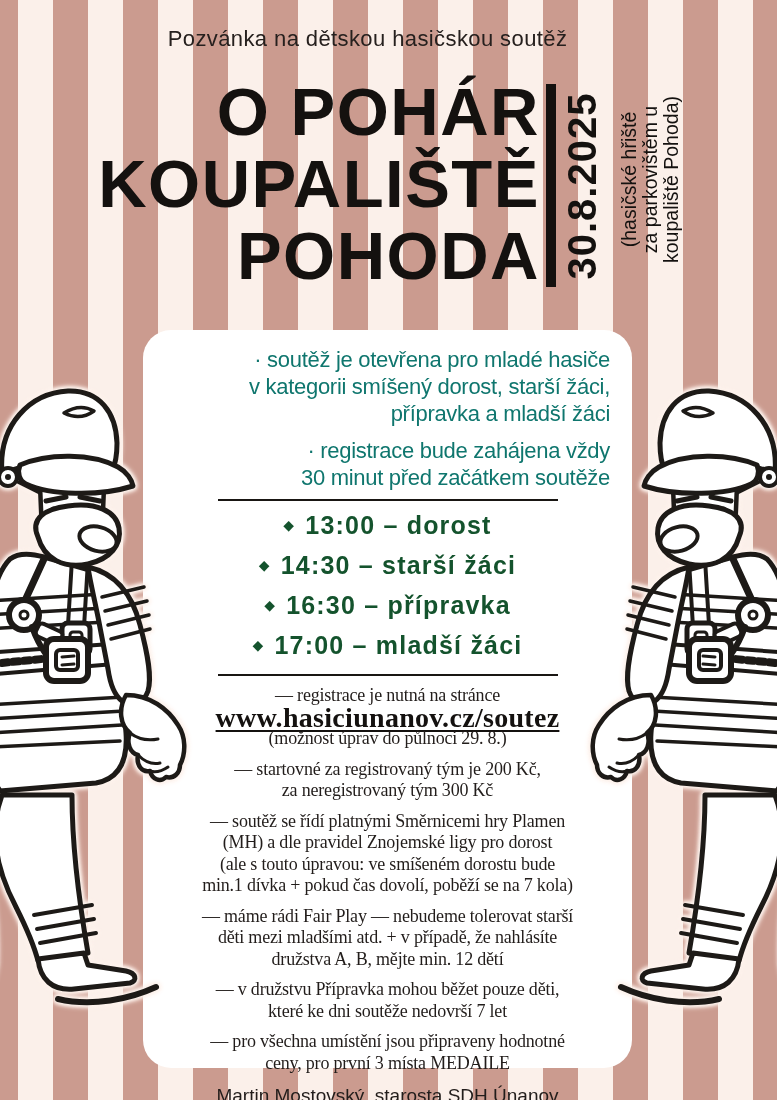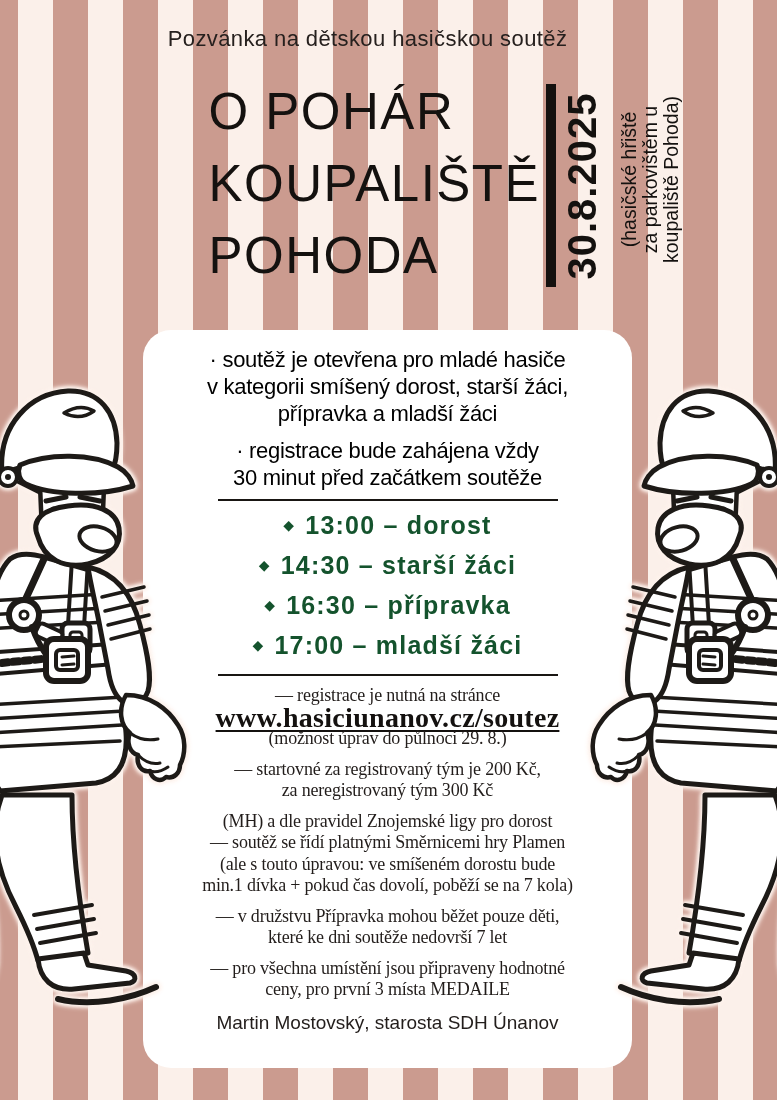--- a/index.html
+++ b/index.html
@@ -10,41 +10,41 @@
     font-family:"Liberation Sans", "DejaVu Sans", sans-serif;
     background:#fbf0ea;
     background-image:repeating-linear-gradient(90deg, #cb9b8f 0 35px, #fbf0ea 35px 70px);
     background-position:-17px 0;
   }
   .kicker {
     position:absolute; top:26px; left:0; width:735px; text-align:center;
     font-size:22px; letter-spacing:.4px; color:#26201e; z-index:1;
   }
   .title {
-    position:absolute; top:76px; right:237px; text-align:left; z-index:1;
-    font-weight:400; font-size:51px; line-height:72px; letter-spacing:1.5px; color:#14110f;
+    position:absolute; top:76px; right:237px; text-align:right; z-index:1;
+    font-weight:700; font-size:67px; line-height:72px; letter-spacing:1.5px; color:#14110f;
   }
   .title div { white-space:nowrap; }
   .title-bar {
     position:absolute; left:546px; top:84px; width:10px; height:203px;
     background:#14110f; z-index:1;
   }
   .rot { position:absolute; transform:rotate(-90deg); text-align:center; z-index:1; color:#14110f; }
   .v-date  { left:478px; top:163px; width:210px; height:46px;
              font-size:40px; font-weight:700; letter-spacing:1px; white-space:nowrap; }
   .v-venue { left:550px; top:148px; width:200px; height:63px;
              font-size:19.5px; line-height:21px; }
   .v-venue div { white-space:nowrap; }
 
   .card {
     position:absolute; left:143px; top:330px; width:489px; height:738px;
     background:#ffffff; border-radius:28px; z-index:2;
   }
   .card-inner { padding:12px 22px 0; text-align:center; }
-  .intro { font-size:22px; line-height:27px; letter-spacing:-.3px; color:#000000; }
+  .intro { font-size:22px; line-height:27px; letter-spacing:-.3px; color:#0f766e;text-align:right; }
   .intro-1 { margin-top:4px; }
   .intro-2 { margin-top:10px; margin-bottom:8px; }
   .intro div { white-space:nowrap; }
   .divider { width:340px; margin:4px auto; border-top:2.5px solid #191613; height:0; }
   .schedule { padding:2px 0 3px; }
   .schedule-row { font-weight:700; font-size:25px; line-height:36px;
                   letter-spacing:1.2px; color:#14532d; white-space:nowrap; }
   .diamond { display:inline-block; font-size:14px; transform:translateY(-4px); margin-right:10px; }
   .small { font-size:18px; line-height:21.5px; letter-spacing:-.2px; margin-top:9px; color:#221d1b;font-family:Liberation Serif, serif; }
   .small div { white-space:nowrap; }
@@ -110,26 +110,31 @@
         <div class="reg-url">www.hasiciunanov.cz/soutez</div>
         <div>(možnost úprav do půlnoci 29. 8.)</div>
       </div>
 
       <div class="small">
         <div>— startovné za registrovaný tým je 200 Kč,</div>
         <div>za neregistrovaný tým 300 Kč</div>
       </div>
 
       <div class="small">
+        <div>— soutěž se řídí platnými Směrnicemi hry Plamen</div>
         <div>(MH) a dle pravidel Znojemské ligy pro dorost</div>
-        <div>— soutěž se řídí platnými Směrnicemi hry Plamen</div>
         <div>(ale s touto úpravou: ve smíšeném dorostu bude</div>
         <div>min.1 dívka + pokud čas dovolí, poběží se na 7 kola)</div>
       </div>
 
+      <div class="small">
+        <div>— máme rádi Fair Play — nebudeme tolerovat starší</div>
+        <div>děti mezi mladšími atd. + v případě, že nahlásíte</div>
+        <div>družstva A, B, mějte min. 12 dětí</div>
+      </div>
 
       <div class="small">
         <div>— v družstvu Přípravka mohou běžet pouze děti,</div>
         <div>které ke dni soutěže nedovrší 7 let</div>
       </div>
 
       <div class="small">
         <div>— pro všechna umístění jsou připraveny hodnotné</div>
         <div>ceny, pro první 3 místa MEDAILE</div>
       </div>

